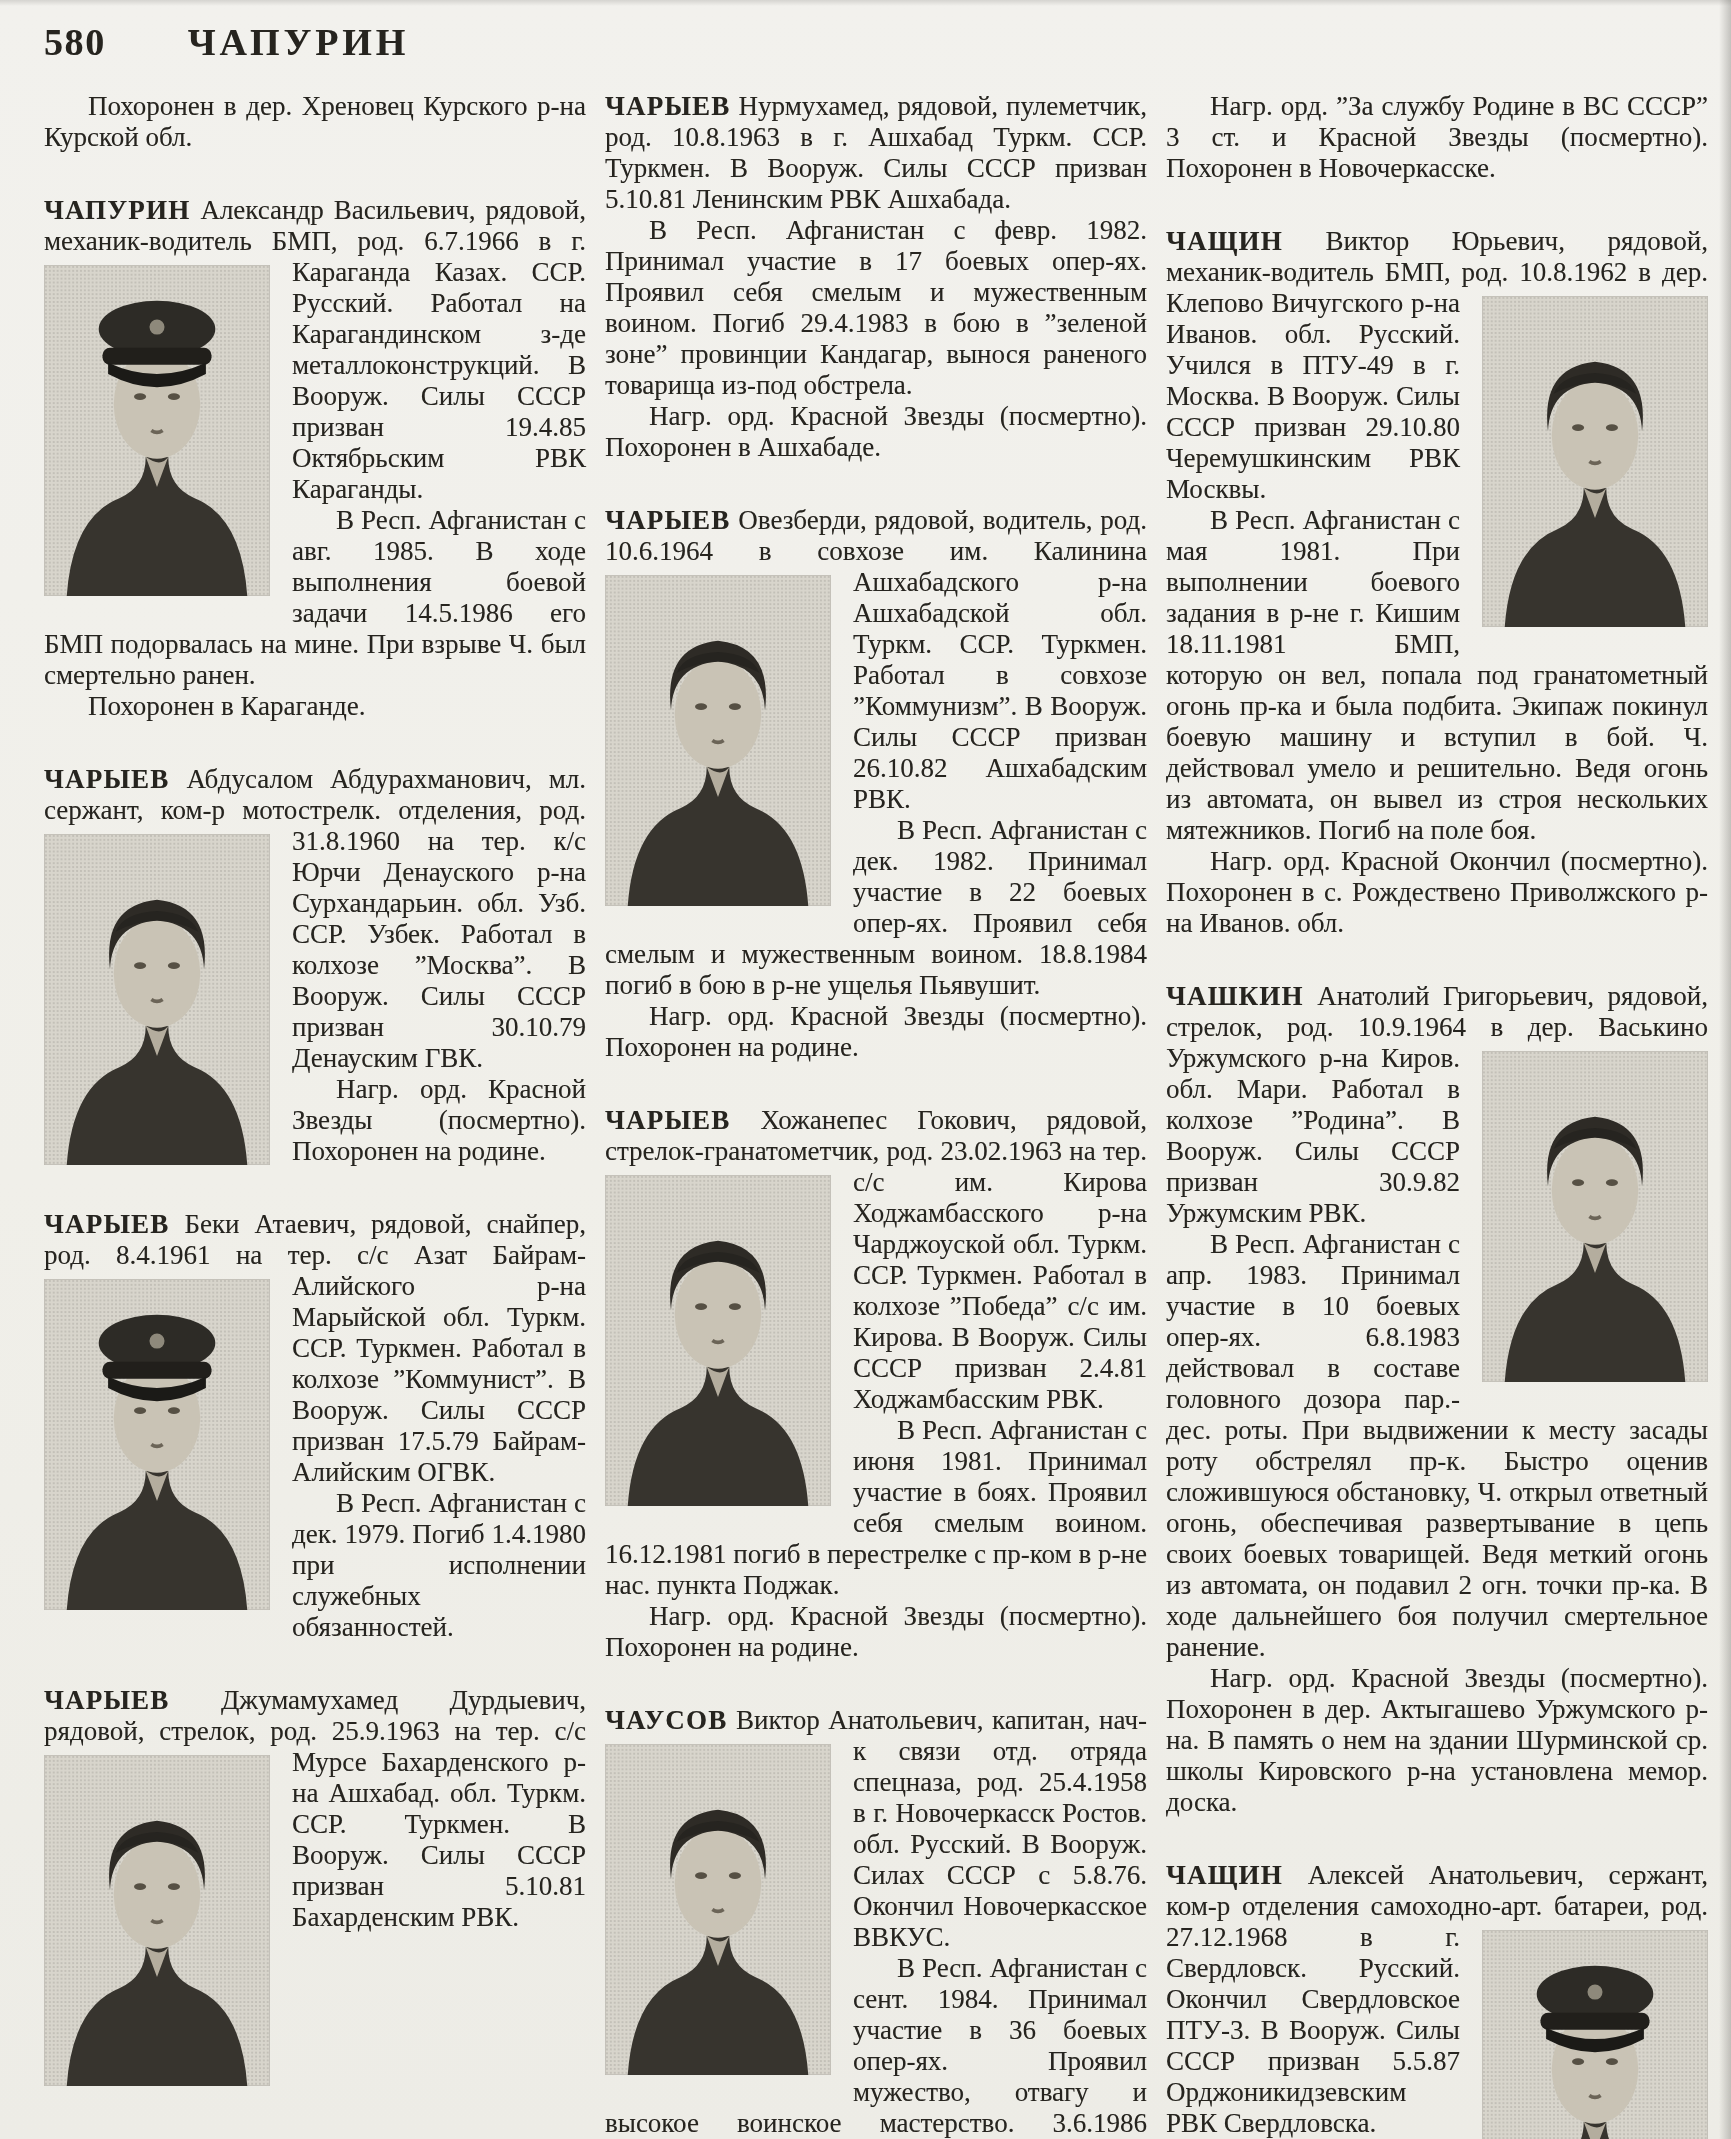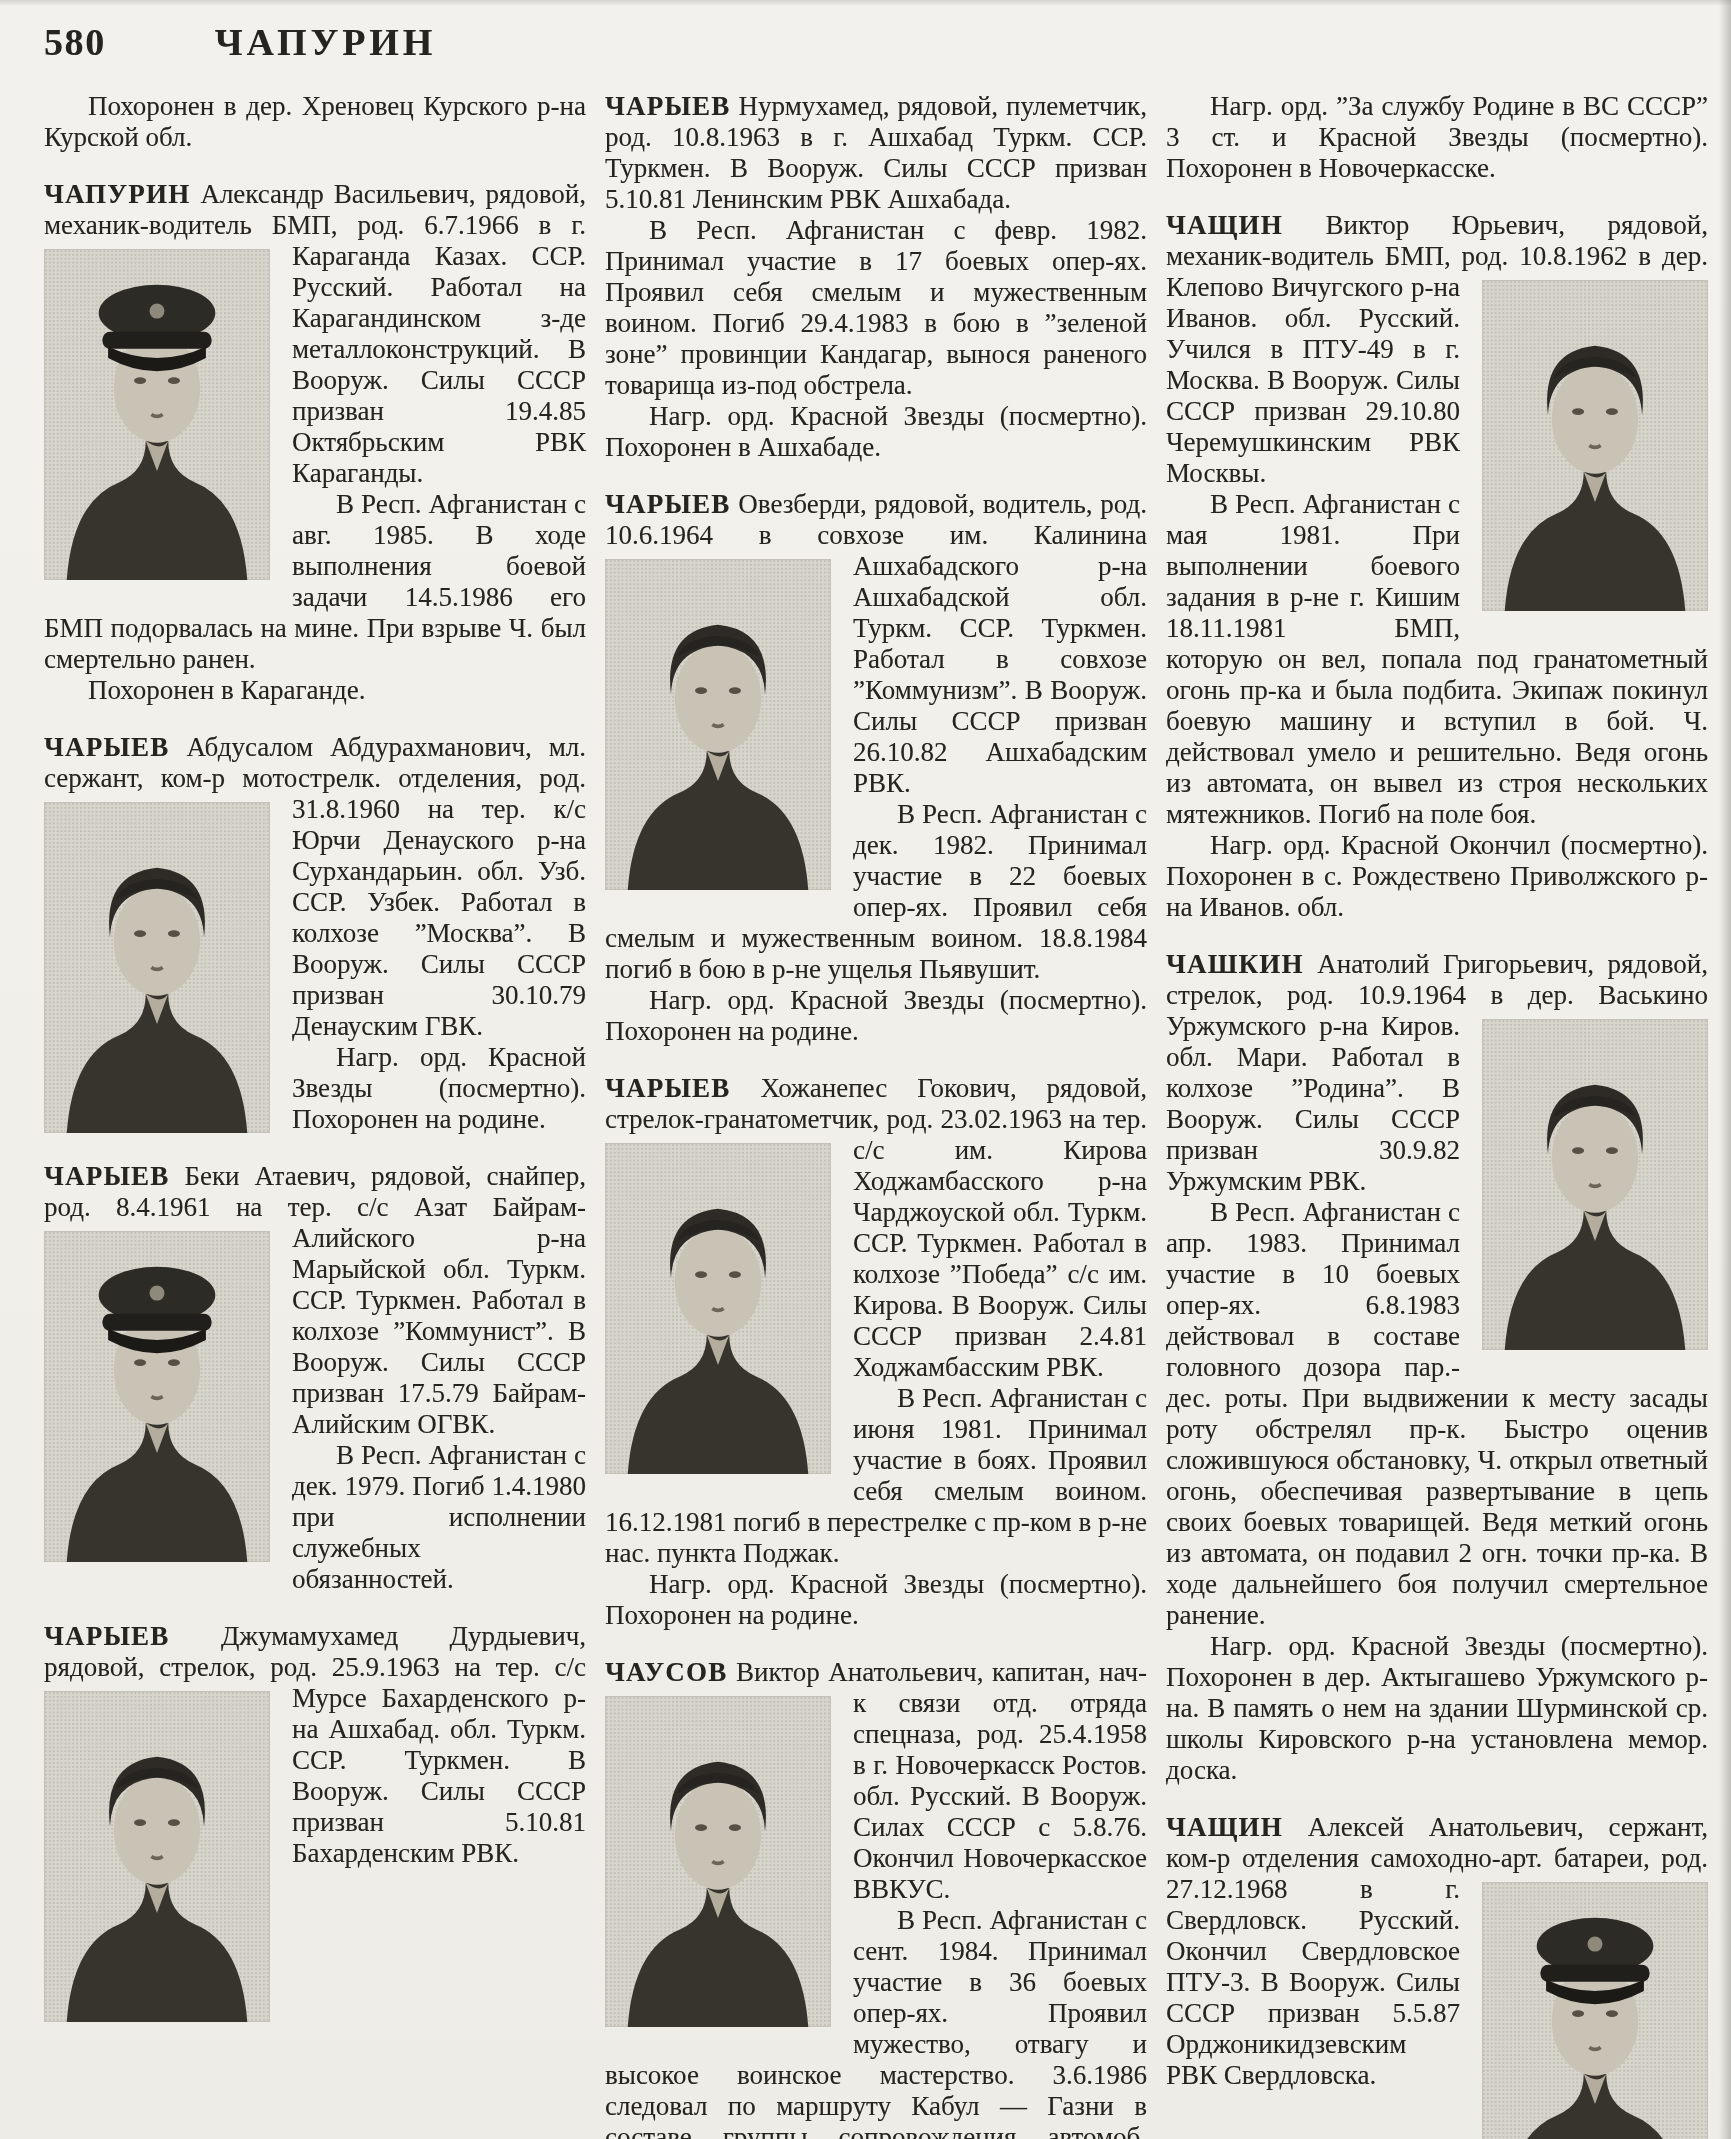--- a/index.html
+++ b/index.html
@@ -8,31 +8,31 @@
     background: linear-gradient(180deg, #f2f1ed 0%, #f0efe9 55%, #edece6 100%);
     font-family: "Liberation Serif", "DejaVu Serif", serif;
     color: #26241f;
     overflow: hidden;
     position: relative;
     text-shadow: 0.2px 0.2px 0 rgba(45,42,38,0.28);
   }
   .page { position: absolute; inset: 0; padding: 20.4px 0 0 44px; }
 
   .page-header {
-    display: flex; align-items: baseline; gap: 109px;
+    display: flex; align-items: baseline; gap: 82px;
     font-weight: bold; margin: 0 0 27px 0;
   }
   .page-number { font-size: 38px; letter-spacing: 1.6px; }
   .page-title  { font-size: 38px; letter-spacing: 3.9px; }
 
   .columns { display: flex; gap: 19px; }
   .column  { width: 542px; flex: 0 0 542px; }
 
   .block { clear: both; }
-  .block + .block, .column > .block:not(:first-child) { margin-top: 26px; }
+  .block + .block, .column > .block:not(:first-child) { margin-top: 42px; }
 
   .para {
     margin: 0;
     font-size: 27px;
     line-height: 31px;
     text-align: justify;
     text-indent: 44px;
   }
   .lead-para { text-indent: 0; }
   .surname { font-weight: bold; letter-spacing: 1.2px; }

